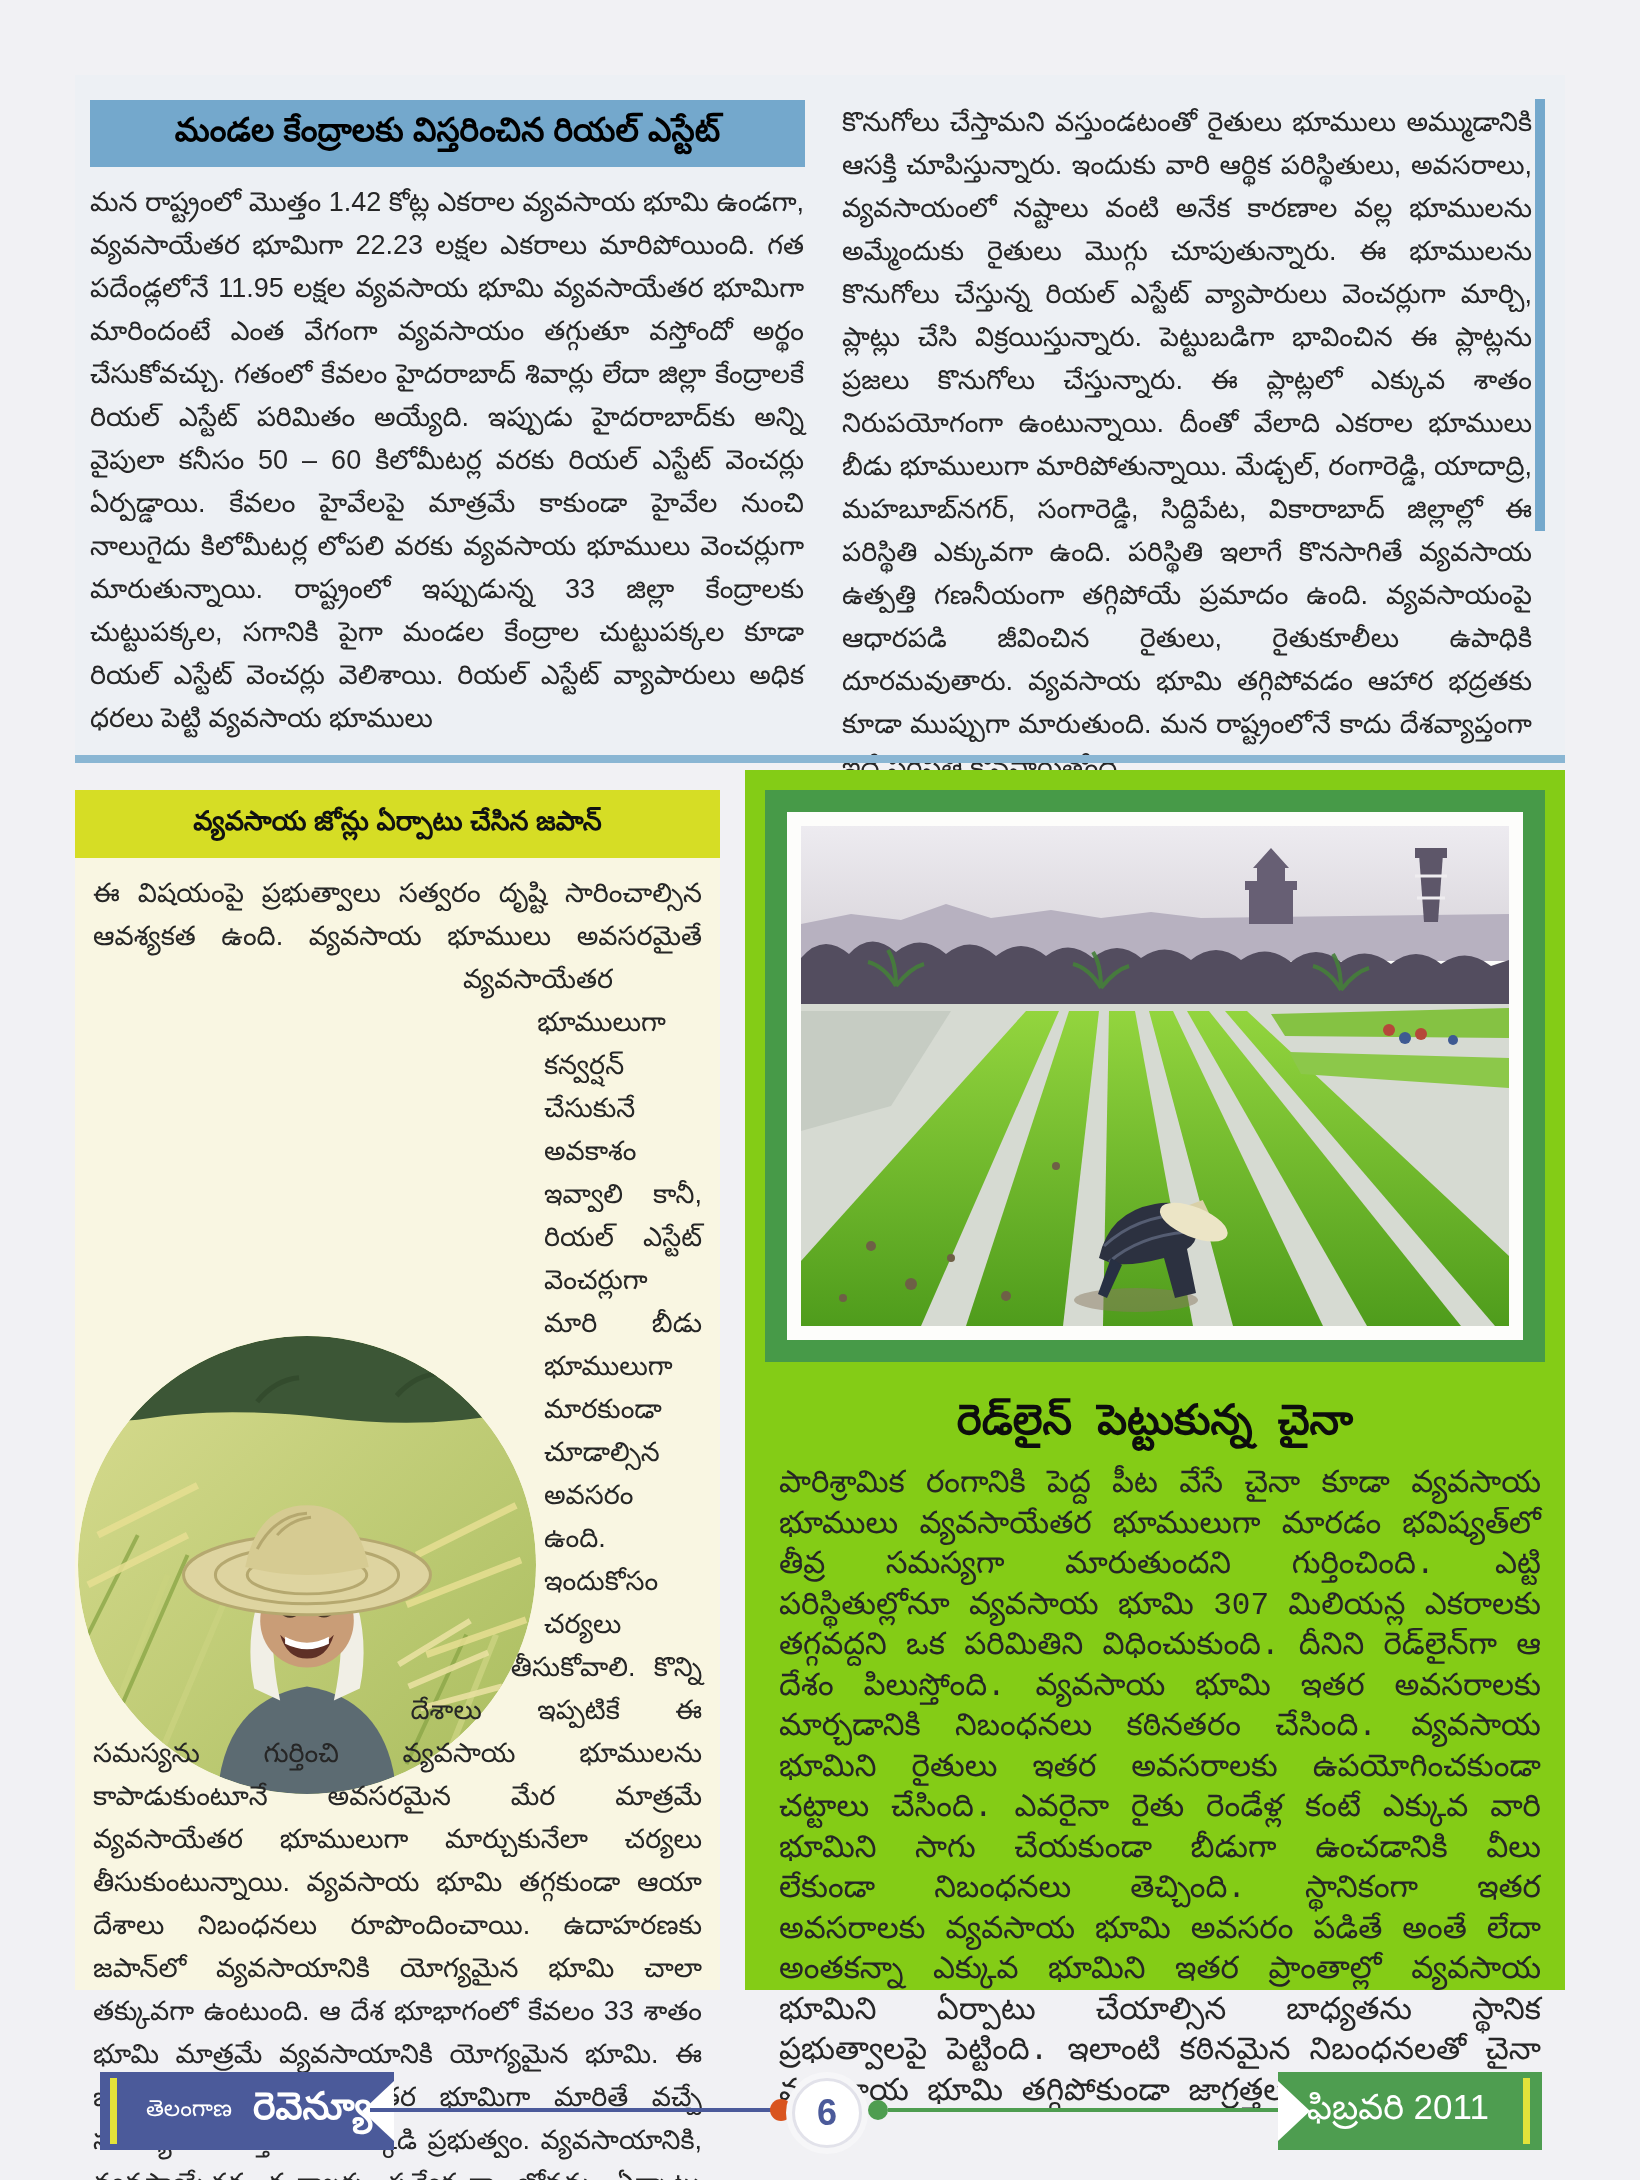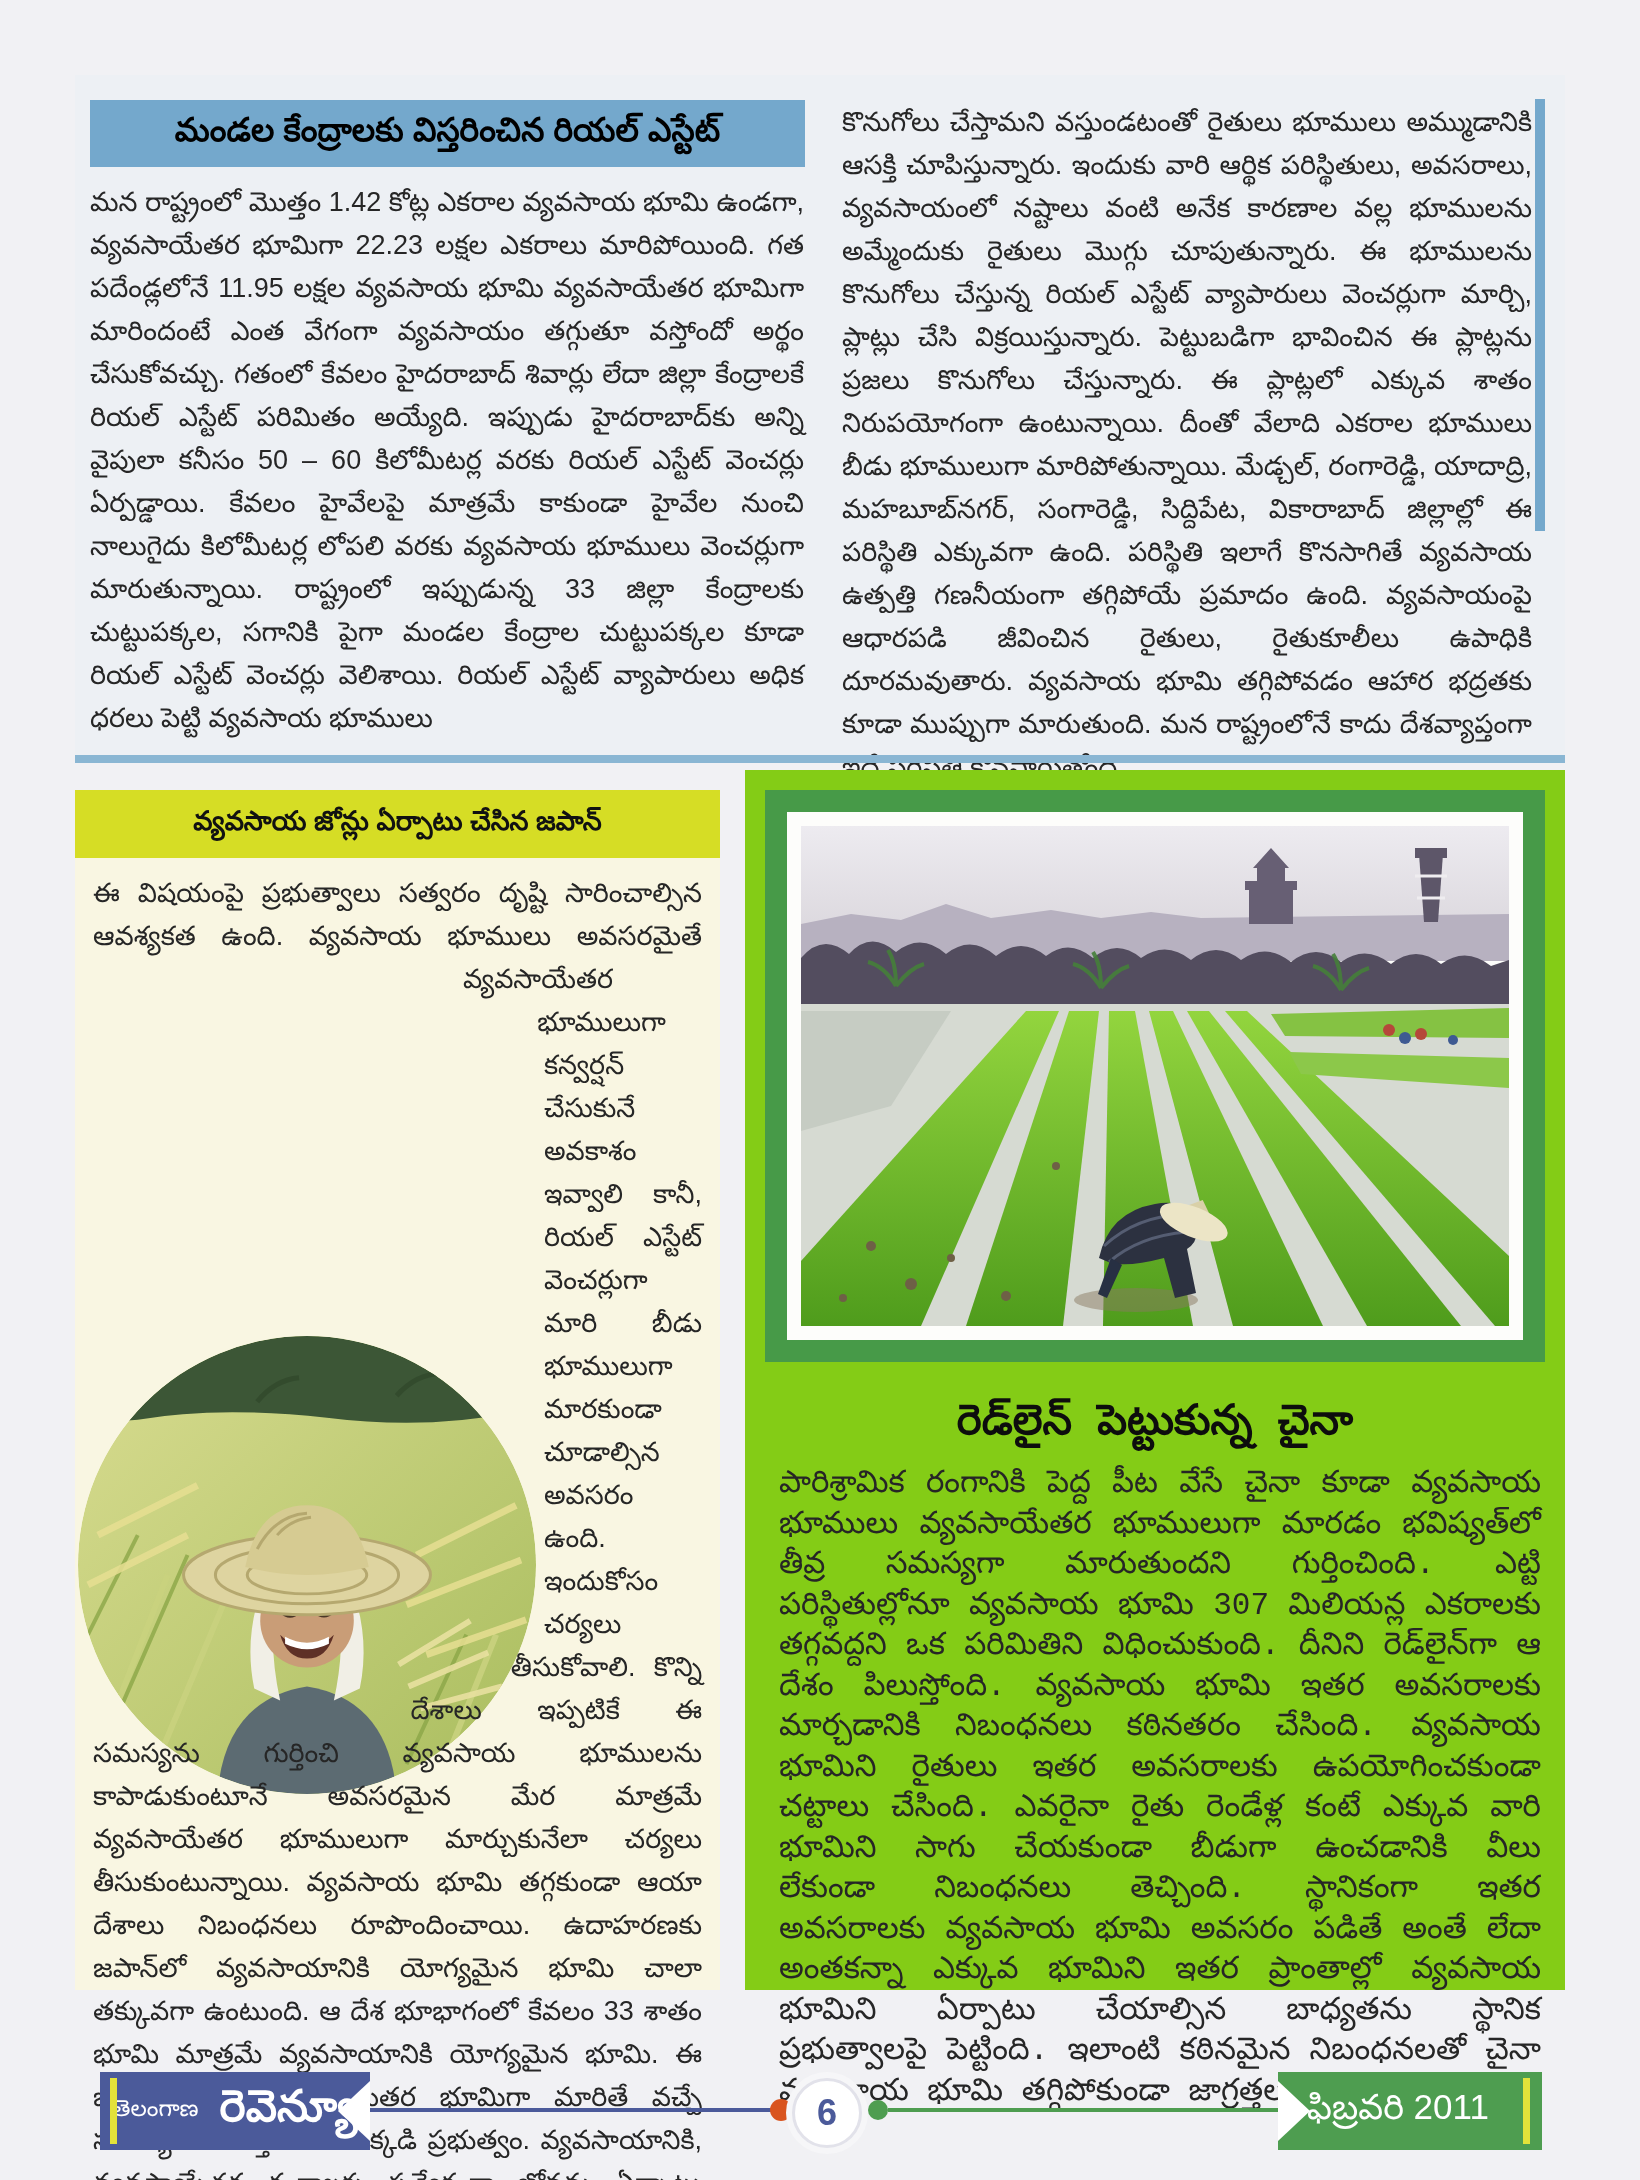--- a/index.html
+++ b/index.html
@@ -33,24 +33,24 @@
   .photo-frame{left:20px;top:20px;width:780px;height:572px;background:#479a48;
                padding:22px;box-sizing:border-box;}
   .photo-matte{width:100%;height:100%;background:#fdfdfb;padding:14px;box-sizing:border-box;}
   .photo-matte svg{width:100%;height:100%;display:block;}
   .china-header{left:0;top:628px;width:820px;text-align:center;}
   .china-header span{font-weight:bold;font-size:42px;color:#0d0d0d;}
   .china-body{left:34px;top:694px;width:762px;font-size:31px;line-height:40.5px;text-align:justify;color:#262626;}
 
   
   .footer-left-badge{left:100px;top:2072px;width:270px;height:78px;background:#4b5a9a;
-                     display:flex;align-items:center;justify-content:center;gap:21px;}
+                     display:flex;align-items:center;justify-content:center;gap:21px;padding-left:24px;}
   .footer-left-badge .stripe{position:absolute;left:10px;top:6px;bottom:6px;width:7px;background:#e3e23a;}
   .mag-small{color:#fff;font-size:23px;}
-  .mag-big{color:#fff;font-size:44px;font-weight:bold;}
+  .mag-big{color:#fff;font-size:38px;font-weight:bold;}
   .notch-left{position:absolute;right:0;top:50%;transform:translateY(-50%);width:0;height:0;
               border-top:30px solid transparent;border-bottom:30px solid transparent;border-right:32px solid #fff;}
   .blue-line{left:370px;top:2108px;width:402px;height:4px;background:#4b5a9a;}
   .orange-dot{left:770px;top:2099px;width:22px;height:22px;border-radius:50%;background:#d9541e;}
   .page-circle{left:792px;top:2078px;width:64px;height:64px;border-radius:50%;background:#fff;
                border:3px solid #e2e2ea;box-shadow:0 0 0 6px #f6f6f8;
                display:flex;align-items:center;justify-content:center;}
   .page-circle span{color:#4b5a9a;font-weight:bold;font-size:36px;}
   .green-dot{left:868px;top:2100px;width:20px;height:20px;border-radius:50%;background:#4e9d50;}
   .green-line{left:888px;top:2108px;width:390px;height:4px;background:#4e9d50;}

